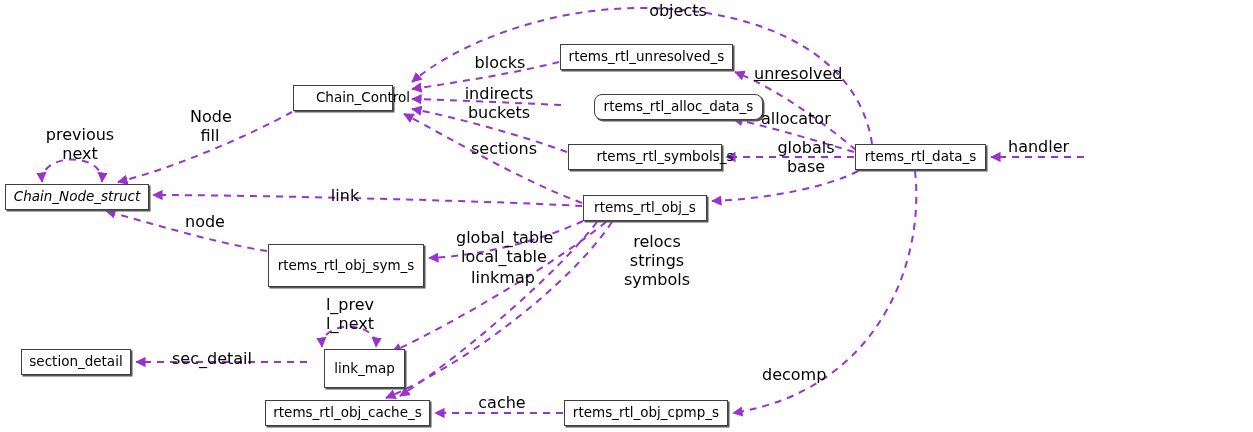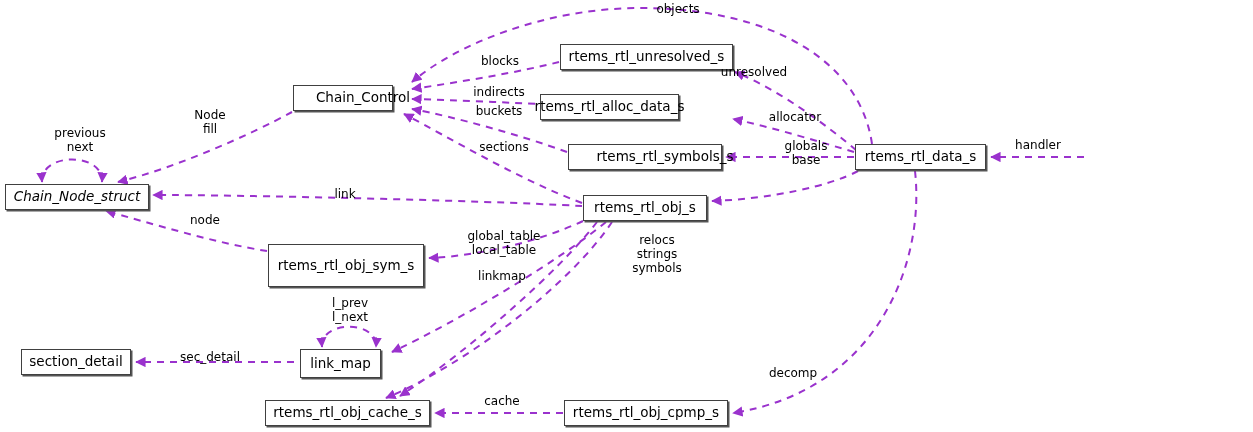--- a/index.html
+++ b/index.html
@@ -39,21 +39,21 @@
   }
   .node.highlight {
     background: #bfbfbf;
   }
   .node-label {
     display: block;
     padding: 0 6px;
   }
   .edge-label {
     position: absolute;
-    font-size: 12px;
+    font-size: 16px;
     color: #000000;
     line-height: 1.18;
     white-space: pre;
     text-align: center;
     background: transparent;
     pointer-events: none;
   }
 </style>
 </head>
 <body>
@@ -121,21 +121,21 @@
   </div>
 
   <div class="node" style="left:293px; top:85px; width:100px; height:26px;padding-left:40px;">
     <span class="node-label">Chain_Control</span>
   </div>
 
   <div class="node" style="left:560px; top:44px; width:173px; height:26px;">
     <span class="node-label">rtems_rtl_unresolved_s</span>
   </div>
 
-  <div class="node" style="left:540px; top:94px; width:139px; height:26px;">
+  <div class="node" style="left:594px; top:94px; width:169px; height:26px;border-radius:8px;">
     <span class="node-label">rtems_rtl_alloc_data_s</span>
   </div>
 
   <div class="node" style="left:568px; top:144px; width:154px; height:26px;padding-left:40px;">
     <span class="node-label">rtems_rtl_symbols_s</span>
   </div>
 
   <div class="node" style="left:855px; top:144px; width:131px; height:26px;">
     <span class="node-label">rtems_rtl_data_s</span>
   </div>
@@ -146,37 +146,37 @@
   </div>
 
   <div class="node" style="left:268px; top:244px; width:156px; height:43px;">
     <span class="node-label">rtems_rtl_obj_sym_s</span>
   </div>
 
   <div class="node" style="left:21px; top:349px; width:110px; height:26px;">
     <span class="node-label">section_detail</span>
   </div>
 
-  <div class="node" style="left:300px; top:349px; width:81px; height:29px;">
+  <div class="node" style="left:324px; top:349px; width:81px; height:39px;">
     <span class="node-label">link_map</span>
   </div>
 
   <div class="node" style="left:265px; top:400px; width:165px; height:26px;">
     <span class="node-label">rtems_rtl_obj_cache_s</span>
   </div>
 
   <div class="node" style="left:564px; top:400px; width:164px; height:26px;">
     <span class="node-label">rtems_rtl_obj_cpmp_s</span>
   </div>
 
   <div class="edge-label" style="left:648px; top:2px; width:60px;">objects</div>
   <div class="edge-label" style="left:473px; top:54px; width:54px;">blocks</div>
   <div class="edge-label" style="left:464px; top:85px; width:70px;">indirects</div>
   <div class="edge-label" style="left:467px; top:104px; width:64px;">buckets</div>
-  <div class="edge-label" style="left:714px; top:65px; width:80px;">unresolved</div>
+  <div class="edge-label" style="left:754px; top:65px; width:80px;text-decoration:underline;">unresolved</div>
   <div class="edge-label" style="left:761px; top:110px; width:68px;">allocator</div>
   <div class="edge-label" style="left:470px; top:140px; width:68px;">sections</div>
   <div class="edge-label" style="left:767px; top:139px; width:60px;margin-left:9px;">globals
 base</div>
   <div class="edge-label" style="left:1008px; top:138px; width:60px;">handler</div>
   <div class="edge-label" style="left:190px; top:108px; width:40px;">Node
 fill</div>
   <div class="edge-label" style="left:44px; top:126px; width:72px;">previous
 next</div>
   <div class="edge-label" style="left:330px; top:187px; width:30px;">link</div>

